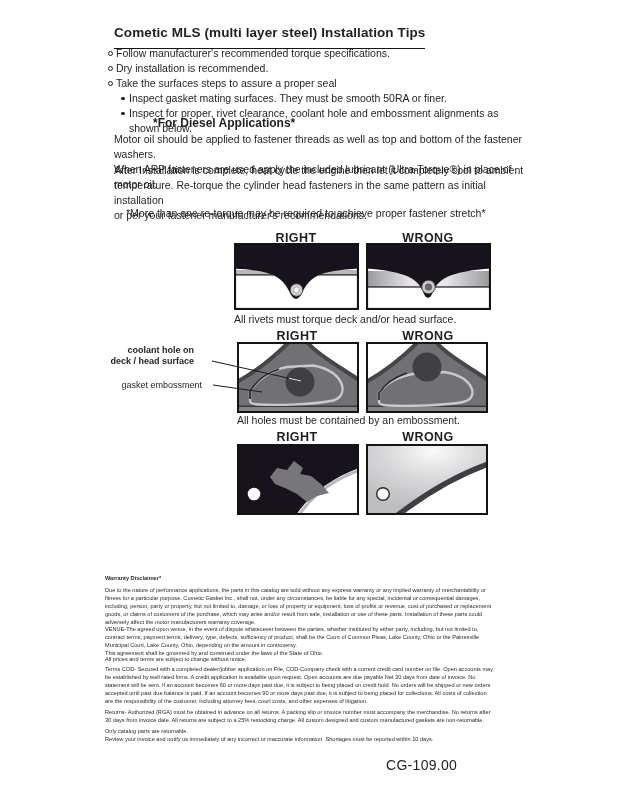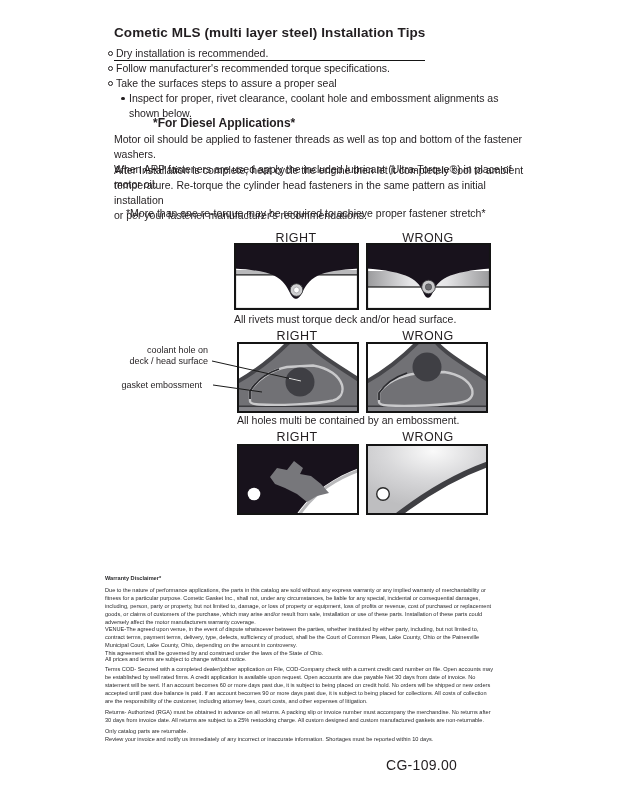--- a/index.html
+++ b/index.html
@@ -4,62 +4,66 @@
 <style>
   html,body{margin:0;padding:0;background:#ffffff;}
   .page{
     position:relative;width:618px;height:800px;background:#ffffff;overflow:hidden;
     font-family:"Liberation Sans","DejaVu Sans",sans-serif;color:#221e20;
   }
   .abs{position:absolute;}
   .preline{white-space:pre-line;}
   .title{
     left:114px;top:25px;font-size:13.5px;font-weight:bold;
-    border-bottom:1.6px solid #151515;padding-bottom:20px;letter-spacing:.1px;
+    border-bottom:1.6px solid #151515;padding-bottom:8px;letter-spacing:.1px;
   }
   .bullets{left:108px;top:46px;font-size:10.5px;line-height:15px;width:420px;}
   .brow{position:relative;padding-left:8px;}
   .brow .ring{
     position:absolute;left:0;top:5.2px;width:3.2px;height:3.2px;border:1px solid #221e20;
     border-radius:50%;background:#fff;
   }
   .brow.sub{margin-left:13px;}
   .brow.sub .dot{
     position:absolute;left:0;top:5.8px;width:3.6px;height:3.6px;background:#221e20;border-radius:50%;
   }
   .h2{left:114px;top:116px;font-size:12px;font-weight:bold;margin-left:39px;}
   .para{left:114px;top:0;font-size:10.5px;line-height:15px;width:420px;}
-  .dlabel{font-size:12.5px;font-weight:400;letter-spacing:.4px;text-align:center;width:100px;}
+  .dlabel{font-size:12.5px;font-weight:700;letter-spacing:.4px;text-align:center;width:100px;}
   .caption{font-size:10.5px;line-height:11.5px;}
   .panel{position:absolute;display:block;}
   .sidelabel{font-size:9px;line-height:10.5px;text-align:right;width:112px;}
   .legal{left:105px;top:0;width:415px;font-size:5.6px;line-height:8px;color:#2a2a2c;}
   .legal.b{font-weight:bold;}
   .footer-code{left:386px;top:757px;font-size:14px;letter-spacing:.3px;}
   svg{display:block;}
 </style>
 </head>
 <body>
 
 <div class="page">
 
   <div class="abs title">Cometic MLS (multi layer steel) Installation Tips</div>
 
   <div class="abs bullets">
     <div class="brow">
       <span class="ring"></span>
-      <span>Dry installation is recommended.</span>
+      <span>Follow manufacturer's recommended torque specifications.</span>
     </div>
     <div class="brow">
       <span class="ring"></span>
-      <span>Follow manufacturer's recommended torque specifications.</span>
+      <span>Dry installation is recommended.</span>
     </div>
     <div class="brow">
       <span class="ring"></span>
       <span>Take the surfaces steps to assure a proper seal</span>
+    </div>
+    <div class="brow sub">
+      <span class="dot"></span>
+      <span>Inspect gasket mating surfaces.  They must be smooth 50RA or finer.</span>
     </div>
     <div class="brow sub">
       <span class="dot"></span>
       <span>Inspect for proper, rivet clearance, coolant hole and embossment alignments as shown below.</span>
     </div>
   </div>
 
   <div class="abs h2">*For Diesel Applications*</div>
   <div class="abs para preline" style="top:132px;">Motor oil should be applied to fastener threads as well as top and bottom of the fastener washers.
 When ARP fasteners are used apply the included lubricant (Ultra-Torque®) in place of motor oil.</div>
@@ -98,21 +102,21 @@
     <circle cx="62.5" cy="44" r="6.8" fill="#c9c9cb" stroke="#3c3c40" stroke-width="0.9"></circle>
     <circle cx="62.5" cy="44" r="3.2" fill="#6b6b6f" stroke="#3c3c40" stroke-width="0.5"></circle>
     <rect x="1" y="1" width="123" height="65" fill="none" stroke="#141414" stroke-width="2.2"></rect>
   </svg>
 
   <div class="abs caption" style="left:234px;top:314px;">All rivets must torque deck and/or head surface.</div>
 
   <div class="abs dlabel" style="left:247px;top:329px;">RIGHT</div>
   <div class="abs dlabel" style="left:378px;top:329px;">WRONG</div>
 
-  <div class="abs sidelabel preline" style="left:96px;top:345px;">coolant hole on
+  <div class="abs sidelabel preline" style="left:82px;top:345px;font-weight:bold;">coolant hole on
 deck / head surface</div>
   <div class="abs sidelabel" style="left:90px;top:380px;">gasket embossment</div>
 
   <svg class="panel" style="left:237px;top:342px;" width="122" height="71" viewBox="0 0 122 71">
     <rect x="0" y="0" width="122" height="71" fill="#717175"></rect>
     <path d="M0,0 H52 C38,14 18,30 0,40 Z" fill="#ffffff"></path>
     <path d="M52,0 C38,14 18,30 0,40" stroke="#46464a" stroke-width="4" fill="none"></path>
     <path d="M70,0 H122 V38 C101,24 80,12 70,0 Z" fill="#ffffff"></path>
     <path d="M70,0 C80,12 101,24 122,38" stroke="#46464a" stroke-width="4" fill="none"></path>
     <rect x="0" y="63.5" width="122" height="1.6" fill="#3a3a3e"></rect>
@@ -136,21 +140,21 @@
     <circle cx="61" cy="25" r="14.5" fill="#3f3f44"></circle>
     <rect x="1" y="1" width="120" height="69" fill="none" stroke="#141414" stroke-width="2"></rect>
   </svg>
 
   <svg class="panel" style="left:105px;top:340px;pointer-events:none;" width="210" height="75" viewBox="0 0 210 75">
     <line x1="107" y1="21" x2="196" y2="41" stroke="#1a1a1a" stroke-width="1"></line>
     <line x1="184" y1="38.3" x2="196" y2="41" stroke="#e8e8e8" stroke-width="1"></line>
     <line x1="108" y1="45" x2="157" y2="52" stroke="#1a1a1a" stroke-width="1"></line>
   </svg>
 
-  <div class="abs caption" style="left:237px;top:415px;">All holes multi be contained by an embossment.</div>
+  <div class="abs caption" style="left:237px;top:415px;">All holes must be contained by an embossment.</div>
 
   <div class="abs dlabel" style="left:247px;top:430px;">RIGHT</div>
   <div class="abs dlabel" style="left:378px;top:430px;">WRONG</div>
 
   <svg class="panel" style="left:237px;top:444px;" width="122" height="71" viewBox="0 0 122 71">
     <rect x="0" y="0" width="122" height="71" fill="#18121c"></rect>
     <path d="M122,24 C95,34 73,50 59,71 L122,71 Z" fill="#ffffff"></path>
     <path d="M122,26.5 C96,36 75,52 62,71" stroke="#b9b9bb" stroke-width="3" fill="none"></path>
     <path d="M33,33 L40,24 L50,26 L57,17 L66,24 L63,30 L74,32 L84,40 L92,49 L80,52 L70,58 L60,50 L48,44 L38,40 Z" fill="#77777b"></path>
     <circle cx="17" cy="50" r="6.3" fill="#ffffff"></circle>

